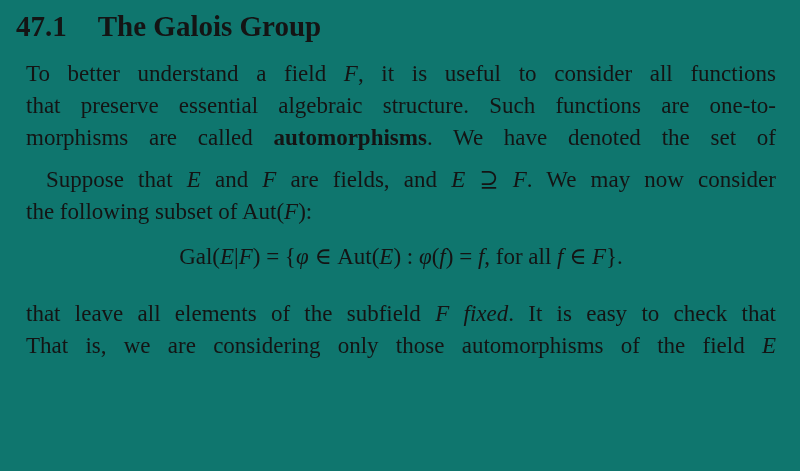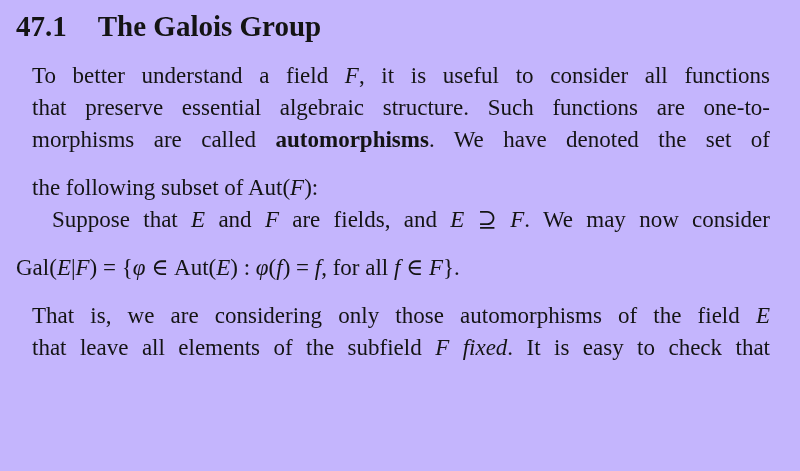--- a/index.html
+++ b/index.html
@@ -21,61 +21,61 @@
     margin: 0 0 14px 0;
     font-size: 29px;
     font-weight: bold;
     line-height: 36px;
     white-space: nowrap;
   }
   .sec-num { display: inline-block; margin-right: 31px; }
 
   .body-text { font-size: 23px; }
 
-  .paragraph { margin: 16px; }
+  .paragraph { margin: 10px; }
 
   .line {
     height: 32px;
     line-height: 32px;
     white-space: nowrap;
   }
   .line.just {
     text-align: justify;
     text-align-last: justify;
     text-justify: inter-word;
   }
   .line.ind { text-indent: 20px; }
 
   .equation {
     height: 32px;
     line-height: 32px;
-    margin: 13px 0 14px 0;
-    text-align: left;
+    margin: 13px 0 25px 0;
+    text-align: center;
     white-space: nowrap;
   }
 
   .it { font-style: italic; }
   .bf { font-weight: bold; }
 </style>
 </head>
 <body>
 
-<div class="page" style="background: #c4b5fd; color: rgb(20, 20, 20);">
+<div class="page" style="background: #0f766e; color: rgb(20, 20, 20);">
   <h1 class="heading">
     <span class="sec-num">47.1</span><span class="sec-title">The Galois Group</span>
   </h1>
   <div class="body-text">
       <div class="paragraph">
         <div class="line just"><span>To better understand a field </span><span class="it">F</span><span>, it is useful to consider all functions</span></div>
         <div class="line just"><span>that preserve essential algebraic structure. Such functions are one-to-</span></div>
         <div class="line just"><span>morphisms are called </span><span class="bf">automorphisms</span><span>. We have denoted the set of</span></div>
       </div>
       <div class="paragraph">
+        <div class="line just ind"><span>Suppose that </span><span class="it">E</span><span> and </span><span class="it">F</span><span> are fields, and </span><span class="it">E</span><span> ⊇ </span><span class="it">F</span><span>. We may now consider</span></div>
         <div class="line"><span>the following subset of Aut(</span><span class="it">F</span><span>):</span></div>
-        <div class="line just ind"><span>Suppose that </span><span class="it">E</span><span> and </span><span class="it">F</span><span> are fields, and </span><span class="it">E</span><span> ⊇ </span><span class="it">F</span><span>. We may now consider</span></div>
       </div>
       <div class="equation"><span>Gal(</span><span class="it">E</span><span>|</span><span class="it">F</span><span>) = {</span><span class="it">φ</span><span> ∈ Aut(</span><span class="it">E</span><span>) : </span><span class="it">φ</span><span>(</span><span class="it">f</span><span>) = </span><span class="it">f</span><span>, for all </span><span class="it">f</span><span> ∈ </span><span class="it">F</span><span>}.</span></div>
       <div class="paragraph">
+        <div class="line just"><span>that leave all elements of the subfield </span><span class="it">F</span><span> </span><span class="it">fixed</span><span>. It is easy to check that</span></div>
         <div class="line just"><span>That is, we are considering only those automorphisms of the field </span><span class="it">E</span></div>
-        <div class="line just"><span>that leave all elements of the subfield </span><span class="it">F</span><span> </span><span class="it">fixed</span><span>. It is easy to check that</span></div>
       </div>
     </div>
 </div>
 
 </body></html>

